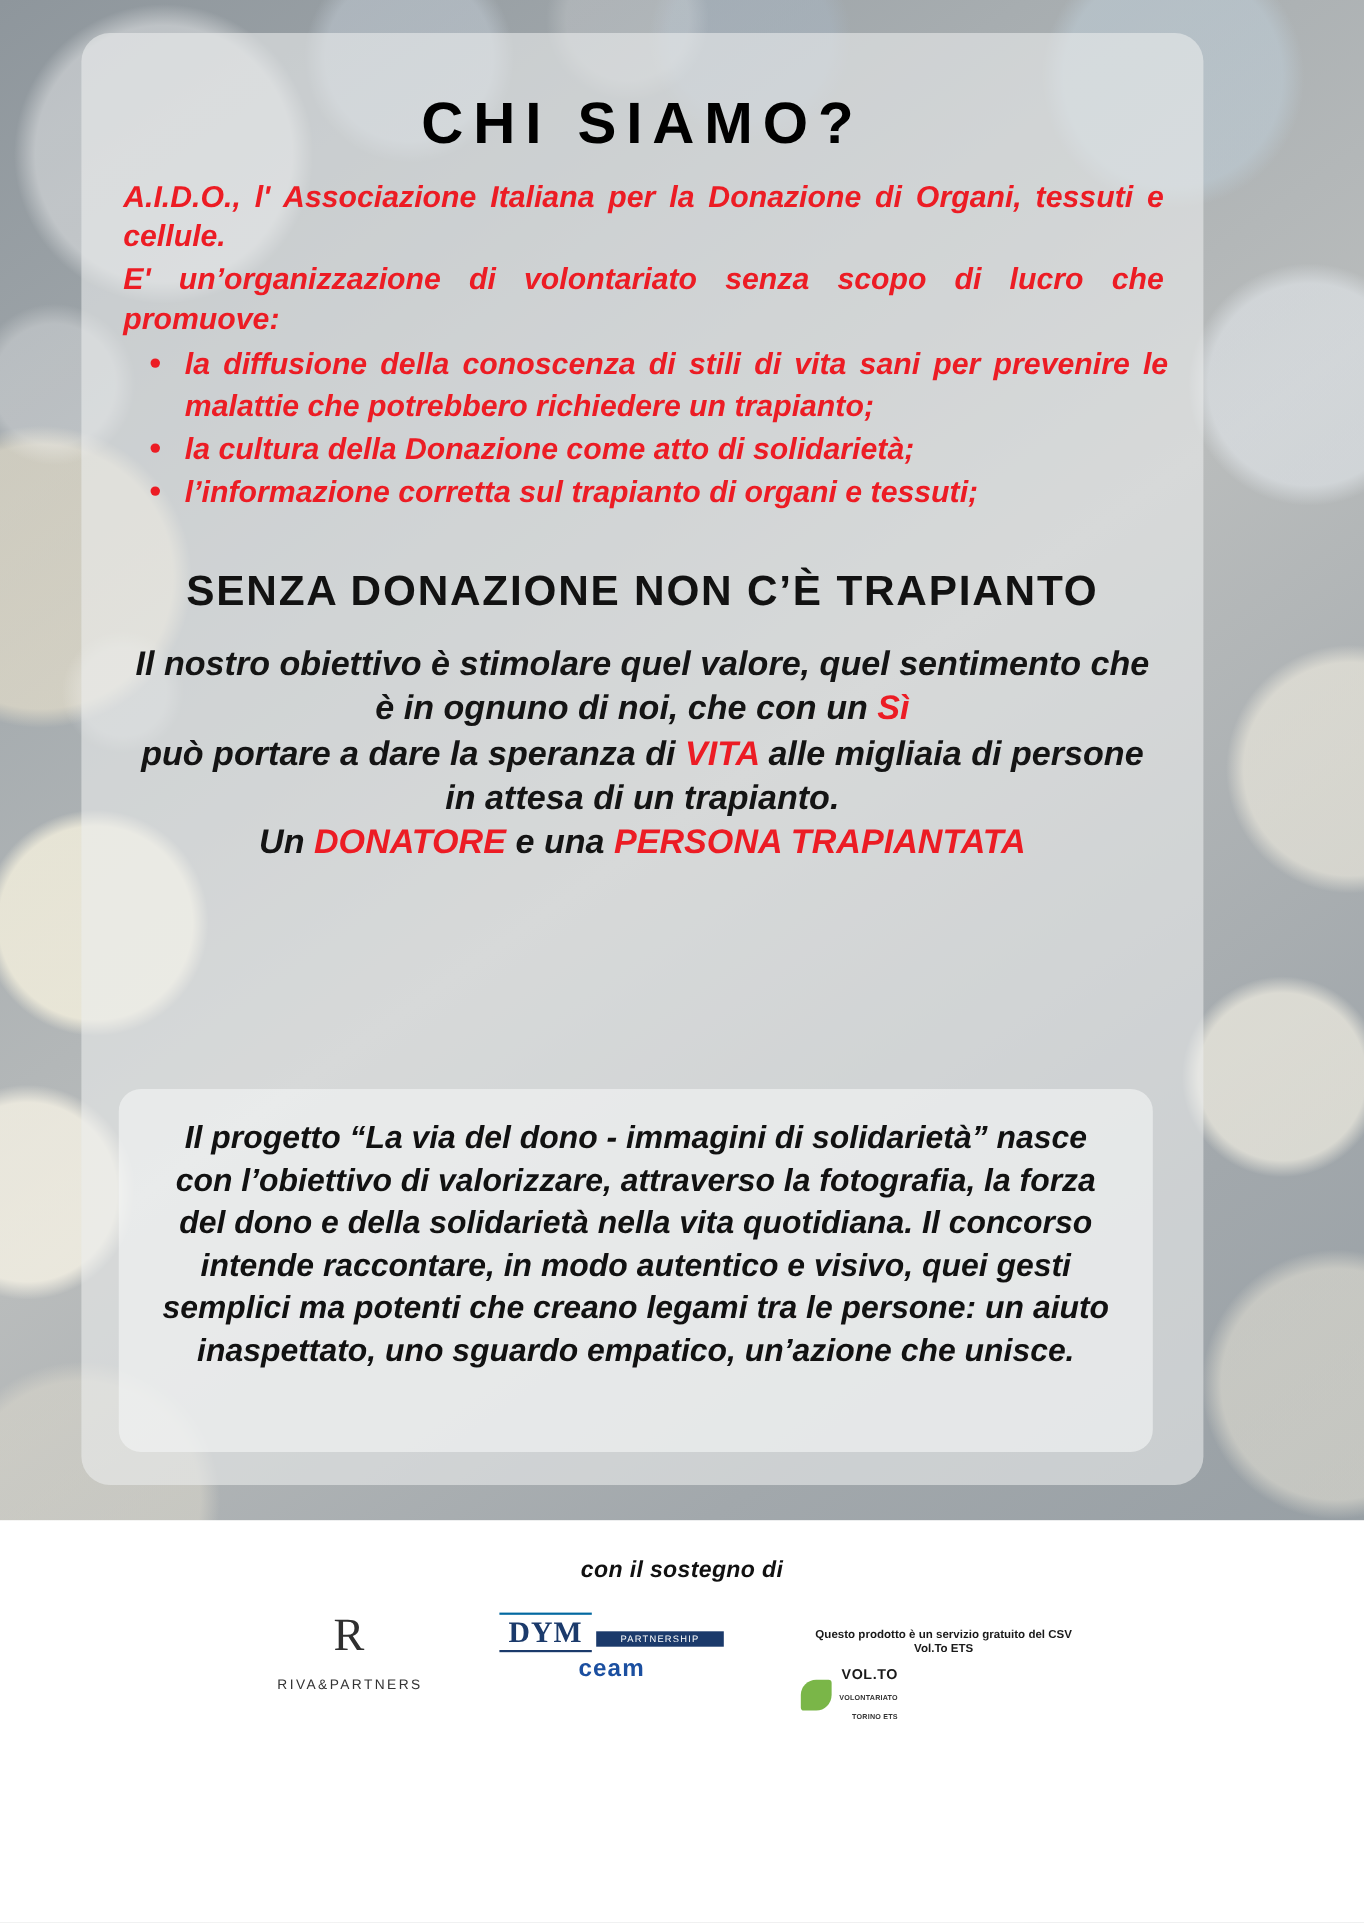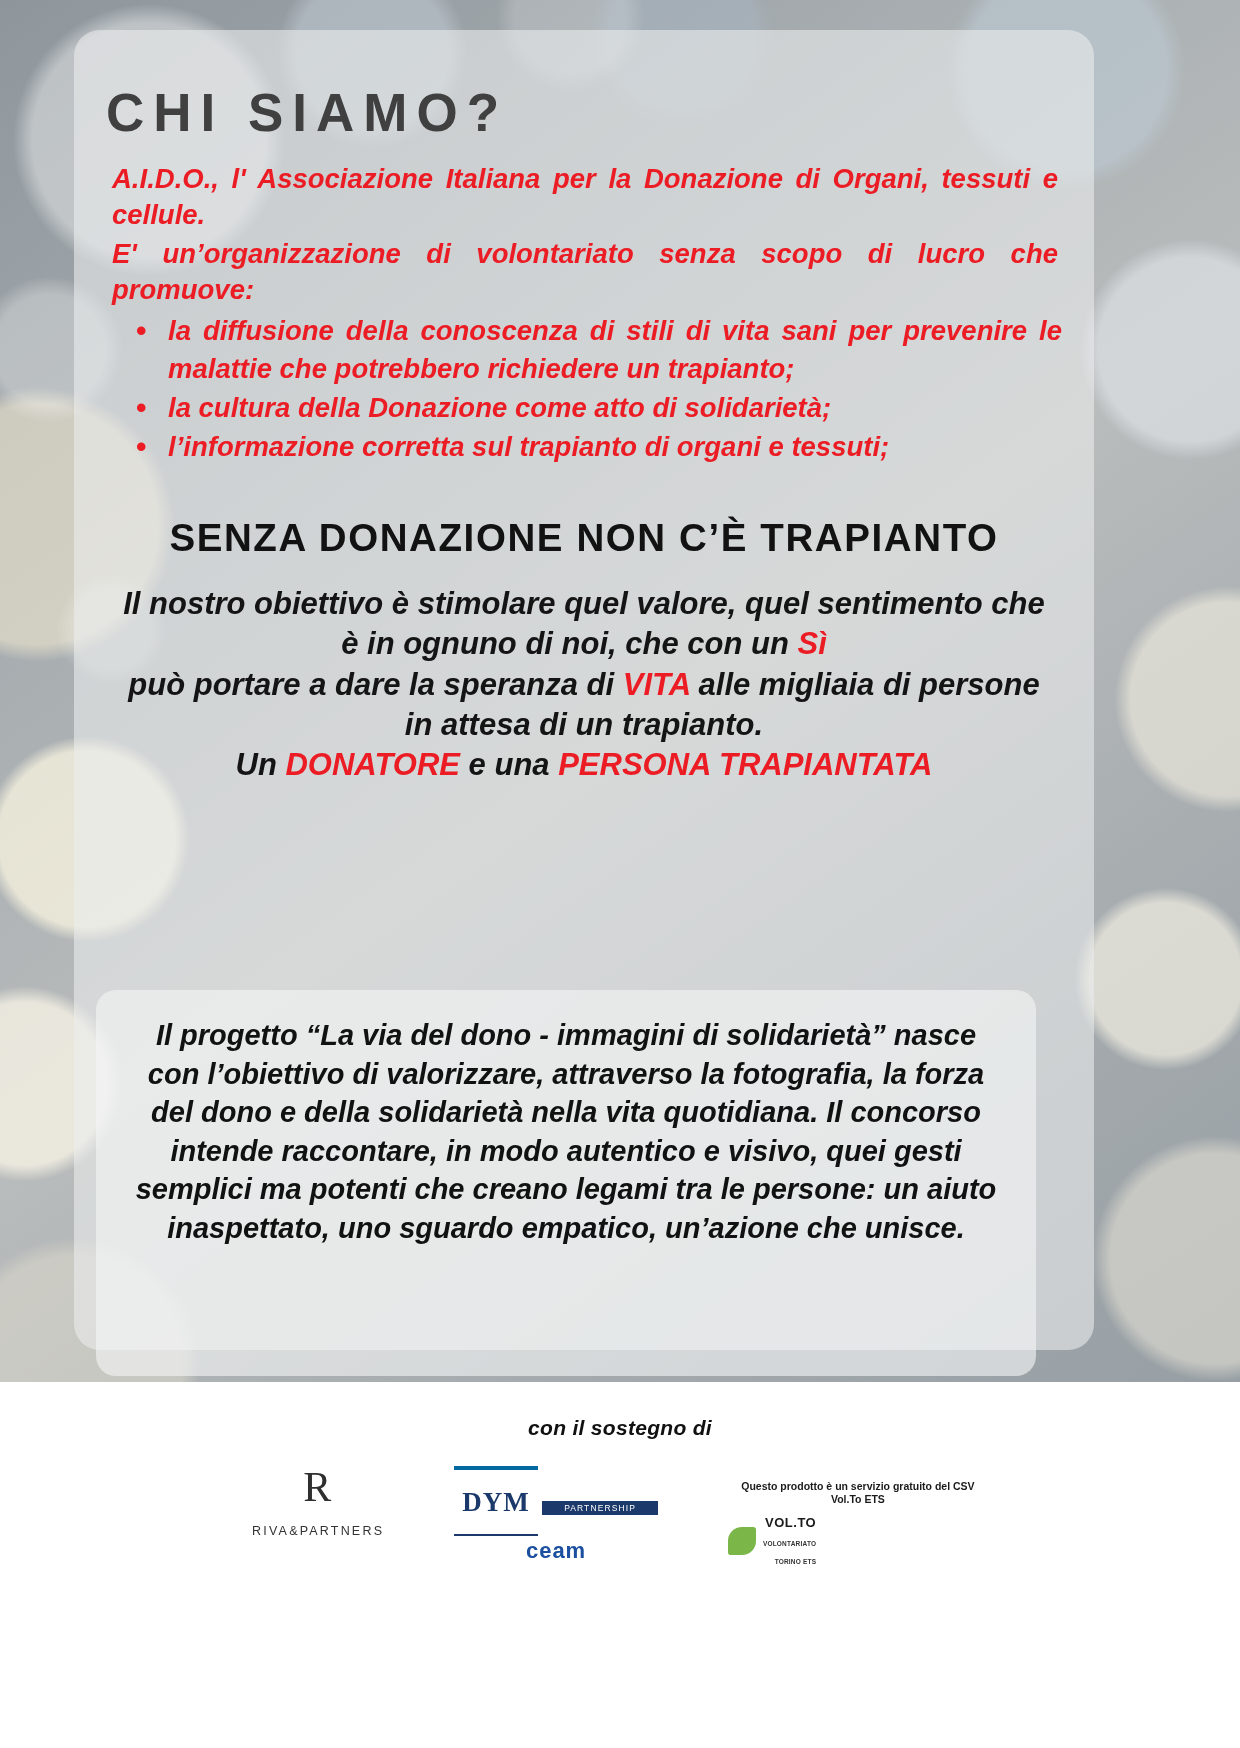--- a/index.html
+++ b/index.html
@@ -56,24 +56,25 @@
     top: 30px;
     width: 1020px;
     height: 1320px;
     background: rgba(236,238,238,0.58);
     border-radius: 26px;
     box-sizing: border-box;
     padding: 30px 32px 10px 32px;
   }
 
   .title {
+    text-align: center;
     font-weight: 800;
     font-size: 53px;
     letter-spacing: 9px;
-    color: #404040;
+    color: #000000;
     margin: 22px 0 18px 0;
     font-family: "Liberation Sans", sans-serif;
   }
 
   .red {
     color: #ec1c24;
   }
 
   .intro {
     color: #ec1c24;
@@ -127,24 +128,24 @@
     font-size: 31px;
     line-height: 1.30;
     color: #141414;
     margin: 0 8px;
   }
   .objective p { margin: 0; }
 
   
   #project-box {
     position: absolute;
-    left: 96px;
+    left: 108px;
     top: 990px;
     width: 940px;
-    height: 386px;
+    height: 330px;
     background: rgba(244,245,245,0.62);
     border-radius: 20px;
     box-sizing: border-box;
     padding: 26px 34px;
   }
   #project-box p {
     margin: 0;
     text-align: center;
     font-weight: 800;
     font-style: italic;
@@ -198,23 +199,23 @@
     letter-spacing: 2.2px;
     margin-top: 16px;
     color: #333;
   }
   .logo-dym-mark {
     font-family: "Liberation Serif", serif;
     font-weight: 700;
     font-size: 27px;
     letter-spacing: 1px;
     color: #1b3a6b;
-    border-top: 4px solid #0369a1;
+    border-top: 2px solid #0369a1;
     border-bottom: 2px solid #1b3a6b;
-    padding: 18px 8px;
+    padding: 2px 8px;
     display: inline-block;
     line-height: 1.05;
   }
   .logo-part {
     font-size: 8.5px;
     letter-spacing: 1.1px;
     background: #1b3a6b;
     color: #fff;
     padding: 2px 22px;
     display: inline-block;

